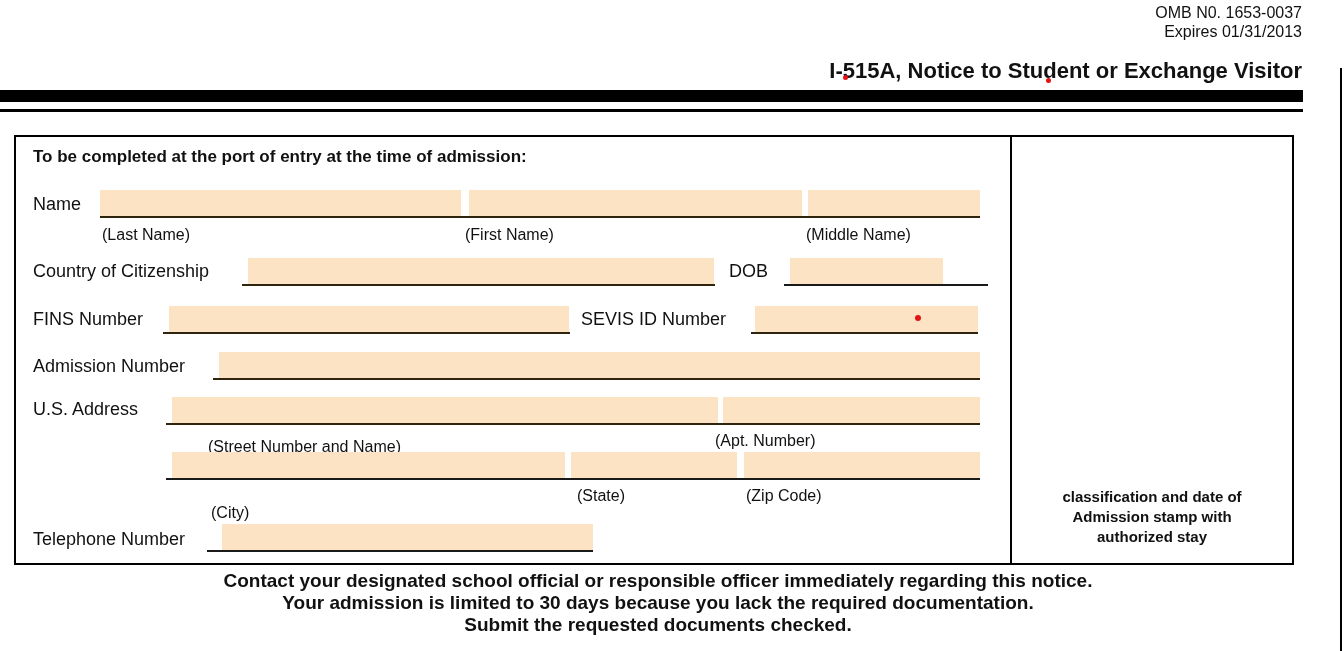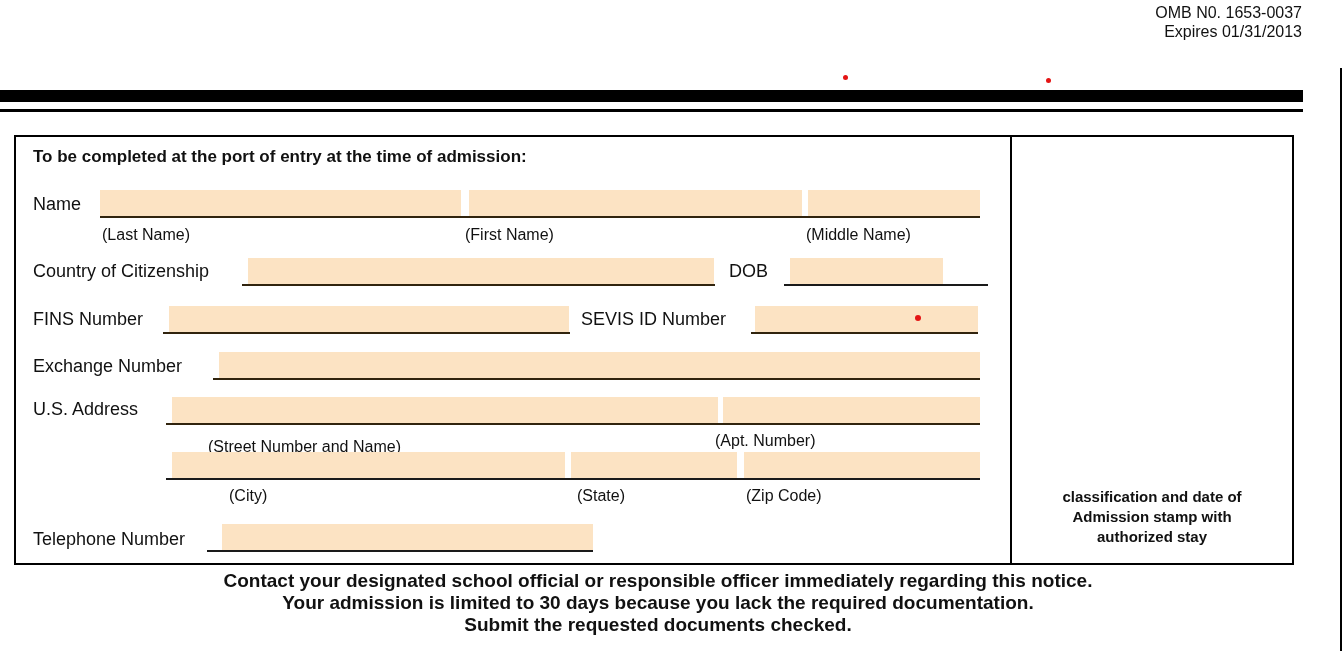--- a/index.html
+++ b/index.html
@@ -31,20 +31,21 @@
 <div class="page">
 
   <div class="abs right-align" style="right:42px;top:3px;width:320px;font-size:16px;line-height:19px;">
     <div>OMB N0. 1653-0037</div>
     <div>Expires 01/31/2013</div>
   </div>
 
   <div class="abs" style="left:7px;top:36px;font-size:19px;line-height:24px;">
   </div>
 
+  <div class="abs bold right-align" style="right:42px;top:58px;width:760px;font-size:22px;">I-515A, Notice to Student or Exchange Visitor</div>
 
   <div class="dot" style="left:843px;top:75px;width:5px;height:5px;"></div>
   <div class="dot" style="left:1046px;top:78px;width:5px;height:5px;"></div>
 
   <div class="bar" style="left:0;top:90px;width:1303px;height:12px;"></div>
   <div class="bar" style="left:0;top:109px;width:1303px;height:3px;"></div>
 
   <div class="bar" style="left:1340px;top:68px;width:2px;height:583px;"></div>
 
   <div class="box" style="left:14px;top:135px;width:998px;height:430px;"></div>
@@ -76,36 +77,36 @@
   <div class="rule" style="left:784px;top:284px;width:204px;background:#1a1a1a;"></div>
 
   <div class="lbl" style="left:33px;top:309px;">FINS Number</div>
   <input class="field" style="left: 169px; top: 306px; width: 400px;" type="text" value="">
   <div class="rule" style="left:163px;top:332px;width:407px;"></div>
   <div class="lbl" style="left:581px;top:309px;">SEVIS ID Number</div>
   <input class="field" style="left: 755px; top: 306px; width: 223px;" type="text" value="">
   <div class="rule" style="left:751px;top:332px;width:227px;"></div>
   <div class="dot" style="left:915px;top:315px;"></div>
 
-  <div class="lbl" style="left:33px;top:356px;">Exchange Number</div>
+  <div class="lbl" style="left:33px;top:356px;">Admission Number</div>
   <input class="field" style="left: 219px; top: 352px; width: 761px;" type="text" value="">
   <div class="rule" style="left:213px;top:378px;width:767px;"></div>
 
   <div class="lbl" style="left:33px;top:399px;">U.S. Address</div>
   <input class="field" style="left: 172px; top: 397px; width: 546px;" type="text" value="">
   <input class="field" style="left: 723px; top: 397px; width: 257px;" type="text" value="">
   <div class="rule" style="left:166px;top:423px;width:814px;"></div>
   <div class="cap" style="left:208px;top:432px;margin-top:6px;">(Street Number and Name)</div>
   <div class="cap" style="left:715px;top:432px;">(Apt. Number)</div>
 
   <input class="field" style="left: 172px; top: 452px; width: 393px;" type="text" value="">
   <input class="field" style="left: 571px; top: 452px; width: 166px;" type="text" value="">
   <input class="field" style="left: 744px; top: 452px; width: 236px;" type="text" value="">
   <div class="rule" style="left:166px;top:478px;width:814px;background:#1a1a1a;"></div>
-  <div class="cap" style="left:211px;top:487px;margin-left:18px;">(City)</div>
+  <div class="cap" style="left:211px;top:504px;">(City)</div>
   <div class="cap" style="left:577px;top:487px;">(State)</div>
   <div class="cap" style="left:746px;top:487px;">(Zip Code)</div>
 
   <div class="lbl" style="left:33px;top:529px;">Telephone Number</div>
   <input class="field" style="left: 222px; top: 524px; width: 371px;" type="text" value="">
   <div class="rule" style="left:207px;top:550px;width:386px;background:#1a1a1a;"></div>
 
   <div class="abs center bold" style="left:0;top:570px;width:1316px;font-size:19px;line-height:22px;">
     <div>Contact your designated school official or responsible officer immediately regarding this notice.</div>
     <div>Your admission is limited to 30 days because you lack the required documentation.</div>

